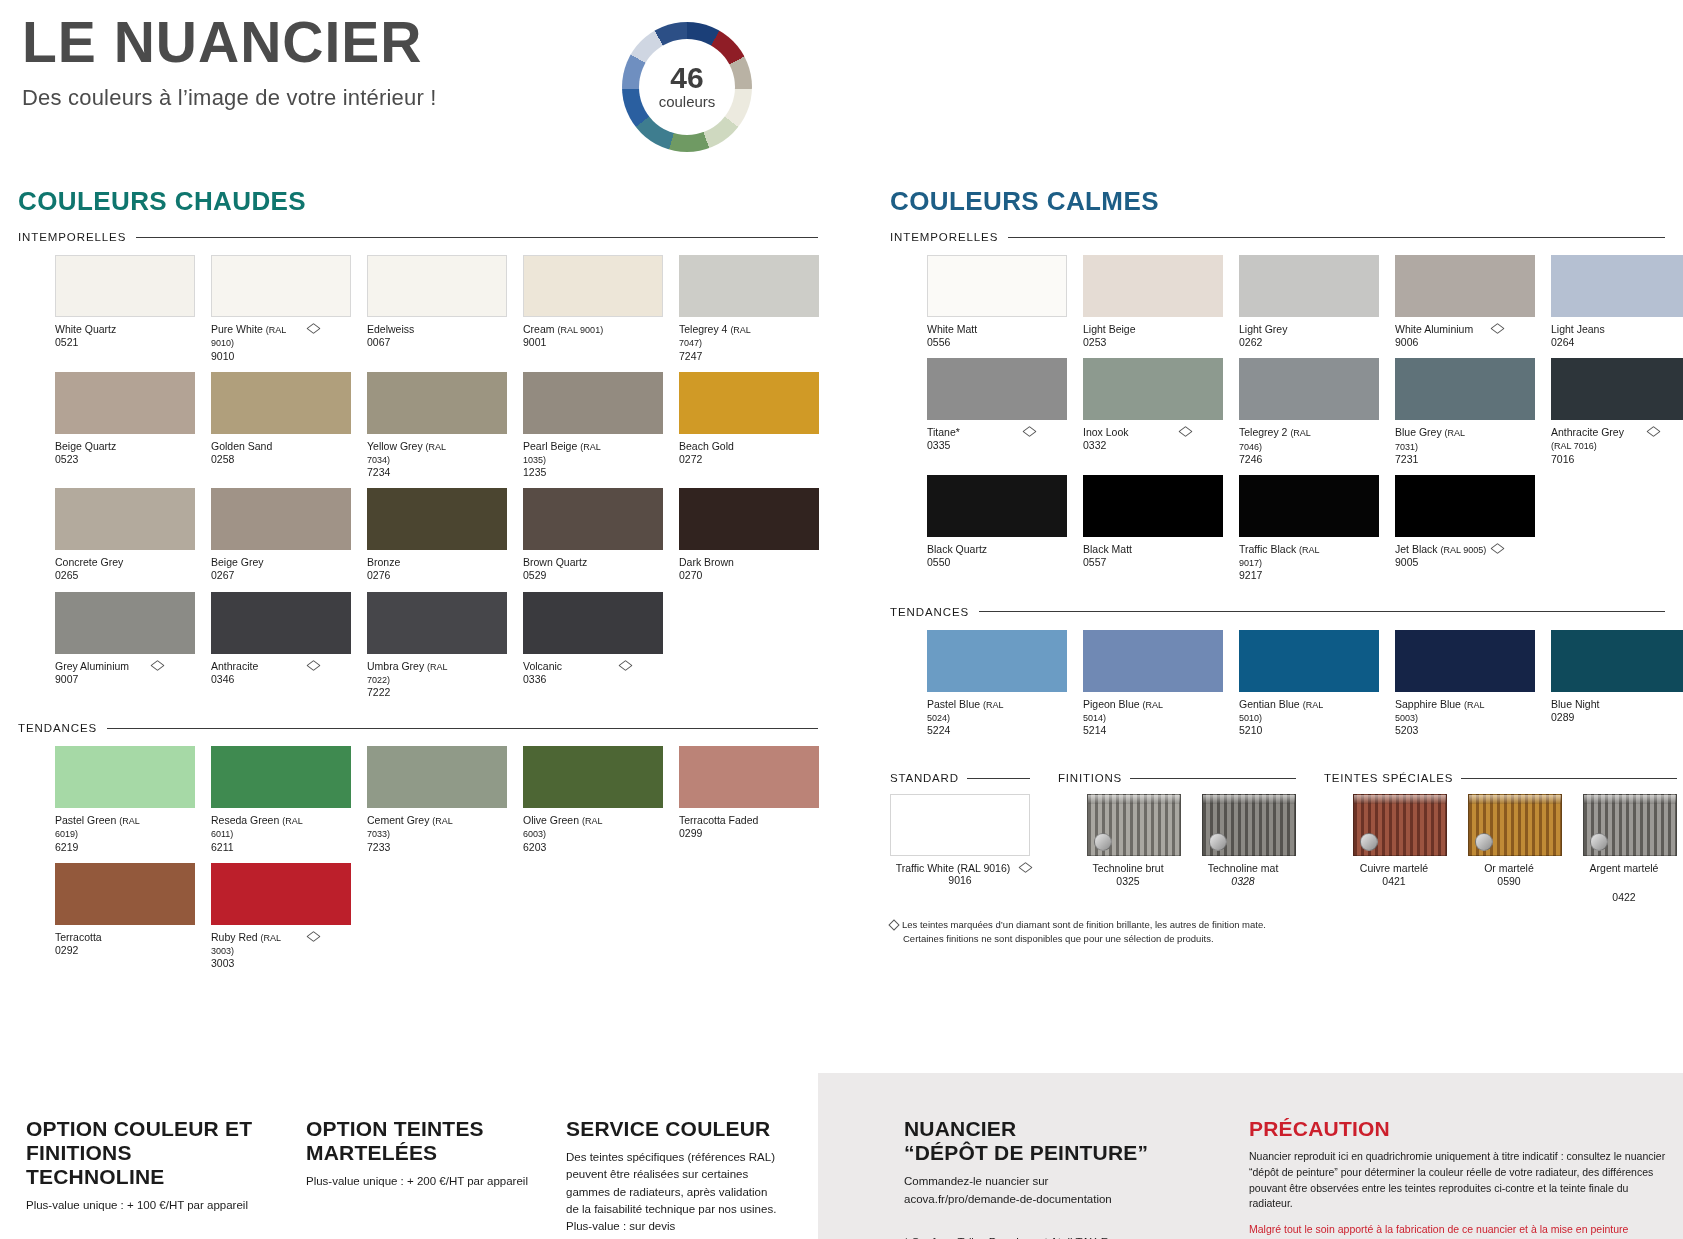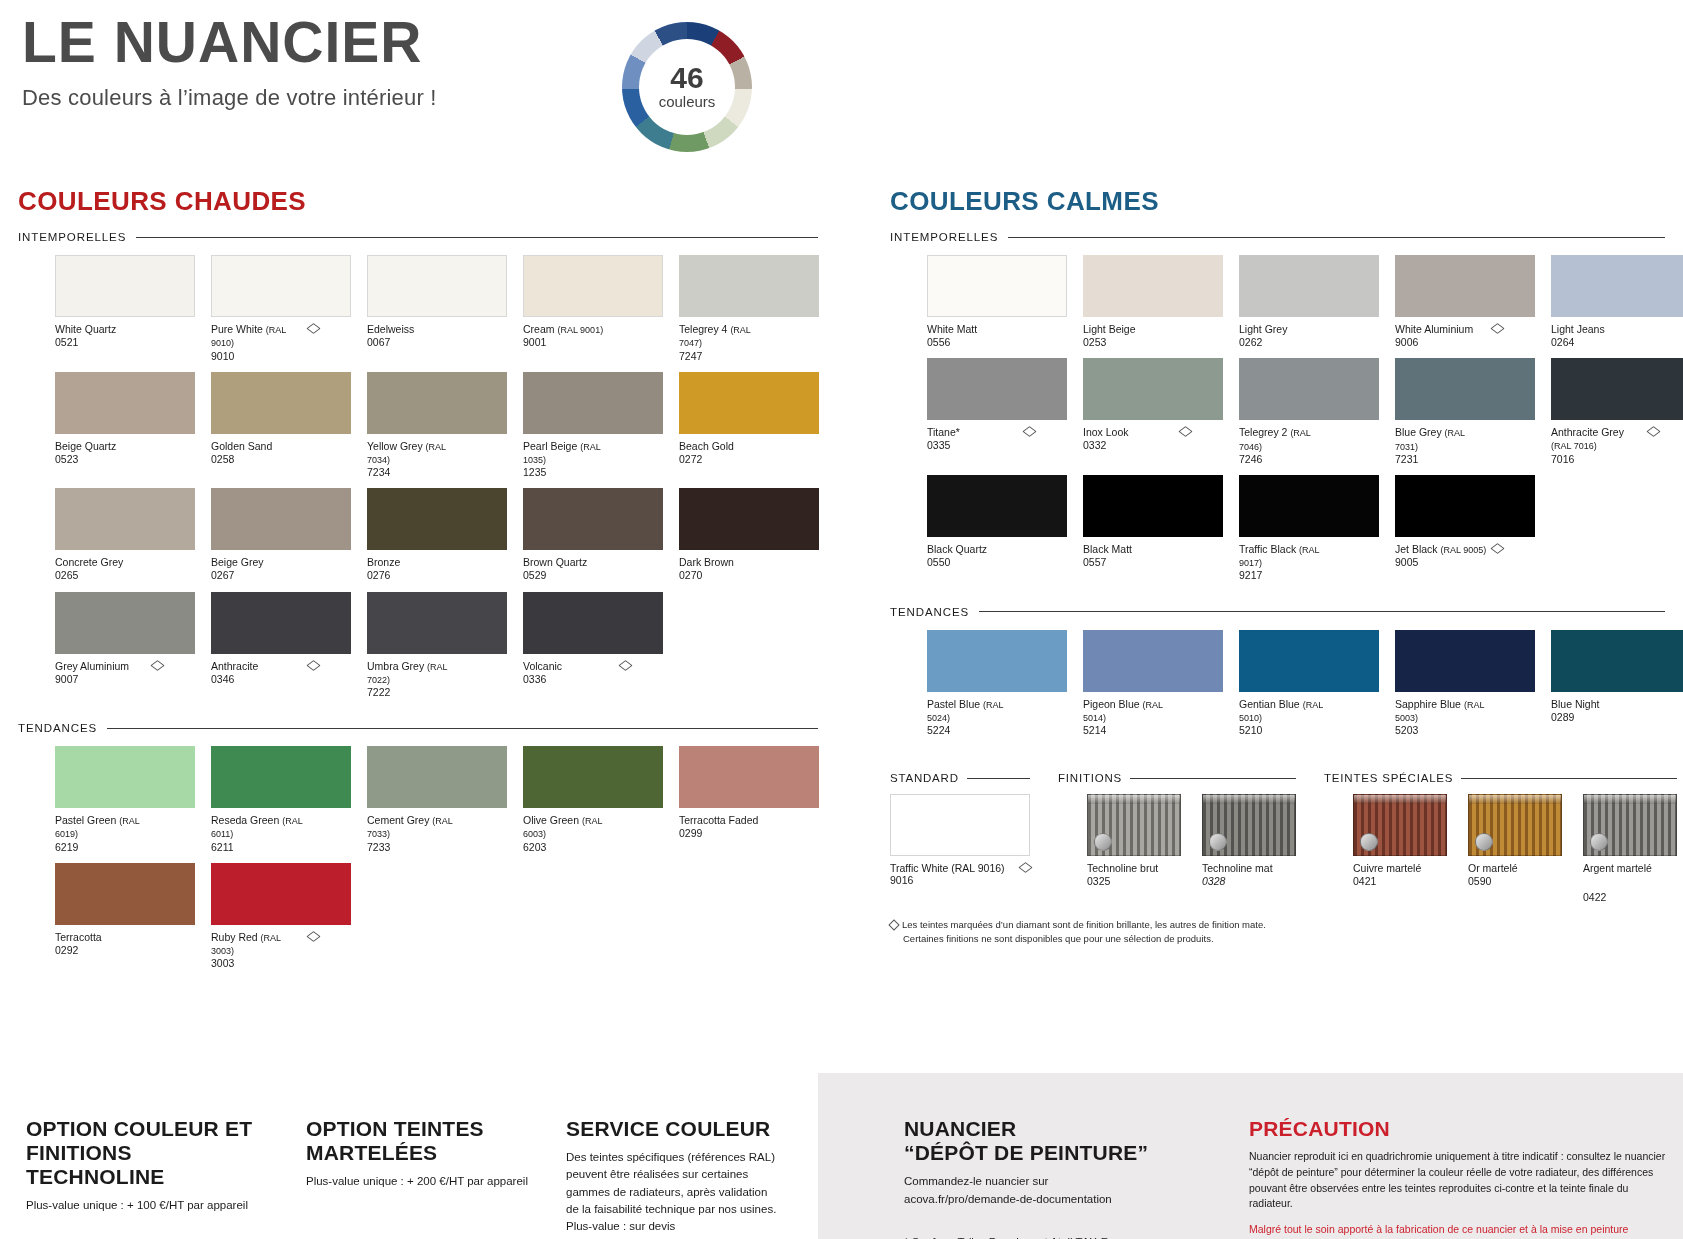--- a/index.html
+++ b/index.html
@@ -45,21 +45,21 @@
     display:flex; flex-direction:column; align-items:center; justify-content:center;
   }
   .wheel .num { font-size:30px; font-weight:700; color:#3f3f3f; line-height:1; }
   .wheel .lbl { font-size:15px; color:#3f3f3f; line-height:1.1; margin-top:1px; }
 
   
   .col-left { position:absolute; left:18px; top:186px; width:800px; }
   .col-right { position:absolute; left:890px; top:186px; width:775px; }
 
   .section-title { font-size:26px; font-weight:700; letter-spacing:.4px; margin:0 0 14px 0; }
-  .warm { color:#b91c1c; }
+  .warm { color:#0f766e; }
   .calm { color:#1d5e86; }
 
   .sub-head { display:flex; align-items:center; gap:10px; margin-bottom:12px; }
   .sub-head .txt { font-size:11.5px; letter-spacing:.9px; color:#1b1b1b; white-space:nowrap; }
   .sub-head .rule { flex:1; height:1px; background:#3a3a3a; }
 
   .swatch-grid { display:flex; flex-wrap:wrap; gap:0px 12px; }
   .swatch { width:144px; margin-bottom:9px;padding-left:37px; }
   .swatch .chip { width:140px; height:62px; border:0; }
   .chip.bordered { border:1px solid #d8d8d8; }
@@ -67,21 +67,21 @@
   .swatch .name .ral { font-size:9px; }
   .swatch .code { font-size:10.5px; line-height:1.25; }
   .diamond {
     position:absolute; right:0; top:1px;
     width:9px; height:9px; border:1px solid #555;
     transform: rotate(45deg) skew(-8deg,-8deg);
     border-radius:1px;
   }
 
   
-  .triple { display:flex; gap:28px; margin-top:26px; }
+  .triple { display:flex; gap:28px; margin-top:26px;text-align:center; }
   .tri-col .hd { display:flex; align-items:center; gap:8px; margin-bottom:10px; }
   .tri-col .hd .txt { font-size:11.5px; letter-spacing:.8px; }
   .tri-col .hd .rule { flex:1; height:1px; background:#3a3a3a; }
 
   .radiator {
     width:94px; height:62px; position:relative;
     background: repeating-linear-gradient(90deg, var(--c1) 0 3px, var(--c2) 3px 7px);
     border:1px solid rgba(0,0,0,.25);
     overflow:hidden;
   }

